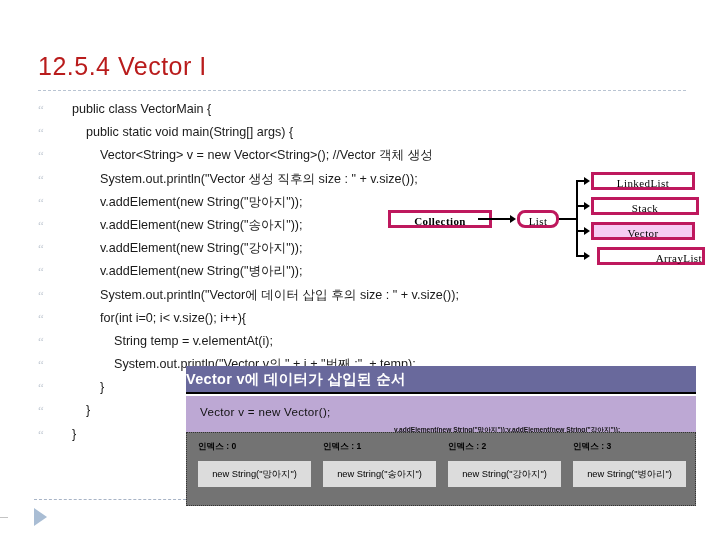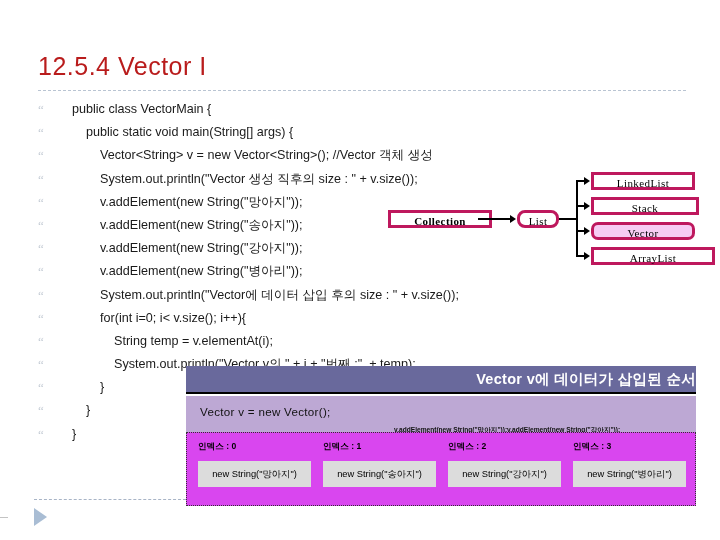--- a/index.html
+++ b/index.html
@@ -82,22 +82,22 @@
     color: #000000;
     text-align: center;
     line-height: 16px;
     height: 18px;
     letter-spacing: 0.4px;
   }
   #box-collection { left: 0px;   top: 42px; width: 104px; font-weight: bold; }
   #box-list       { left: 129px; top: 42px; width: 42px; border-radius: 8px; }
   #box-linkedlist { left: 203px; top: 4px;  width: 104px; }
   #box-stack      { left: 203px; top: 29px; width: 108px; }
-  #box-vector     { left: 203px; top: 54px; width: 104px; background: #f6ccf3; border-radius: 7px; }
-  #box-arraylist  { left: 203px; top: 79px; width: 124px; }
+  #box-vector     { left: 203px; top: 54px; width: 104px; background: #f6ccf3; }
+  #box-arraylist  { left: 209px; top: 79px; width: 108px; text-align: right; }
 
   .hline {
     position: absolute;
     background: #000000;
     height: 2px;
   }
   .vline {
     position: absolute;
     background: #000000;
     width: 2px;
@@ -122,21 +122,21 @@
     position: absolute;
     left: 0; top: 0;
     width: 510px;
     height: 28px;
     background: #69699c;
     border-bottom: 2px solid #000000;
     box-sizing: border-box;
     color: #ffffff;
     font-size: 14.5px;
     font-weight: bold;
-    text-align: right;
+    text-align: left;
     line-height: 27px;
     letter-spacing: 0.3px;
   }
   #panel-subband {
     position: absolute;
     left: 0; top: 30px;
     width: 510px;
     height: 36px;
     background: #bda8d4;
   }
@@ -156,21 +156,21 @@
     font-weight: bold;
     color: #111111;
     line-height: 11.5px;
     white-space: pre;
   }
   #panel-body {
     position: absolute;
     left: 0; top: 66px;
     width: 510px;
     height: 74px;
-    background: #d946ef;
+    background: #737373;
     border: 1px dotted #333333;
     box-sizing: border-box;
   }
   .slot {
     position: absolute;
     top: 8px;
     width: 113px;
   }
   .slot-index {
     font-size: 8.6px;

